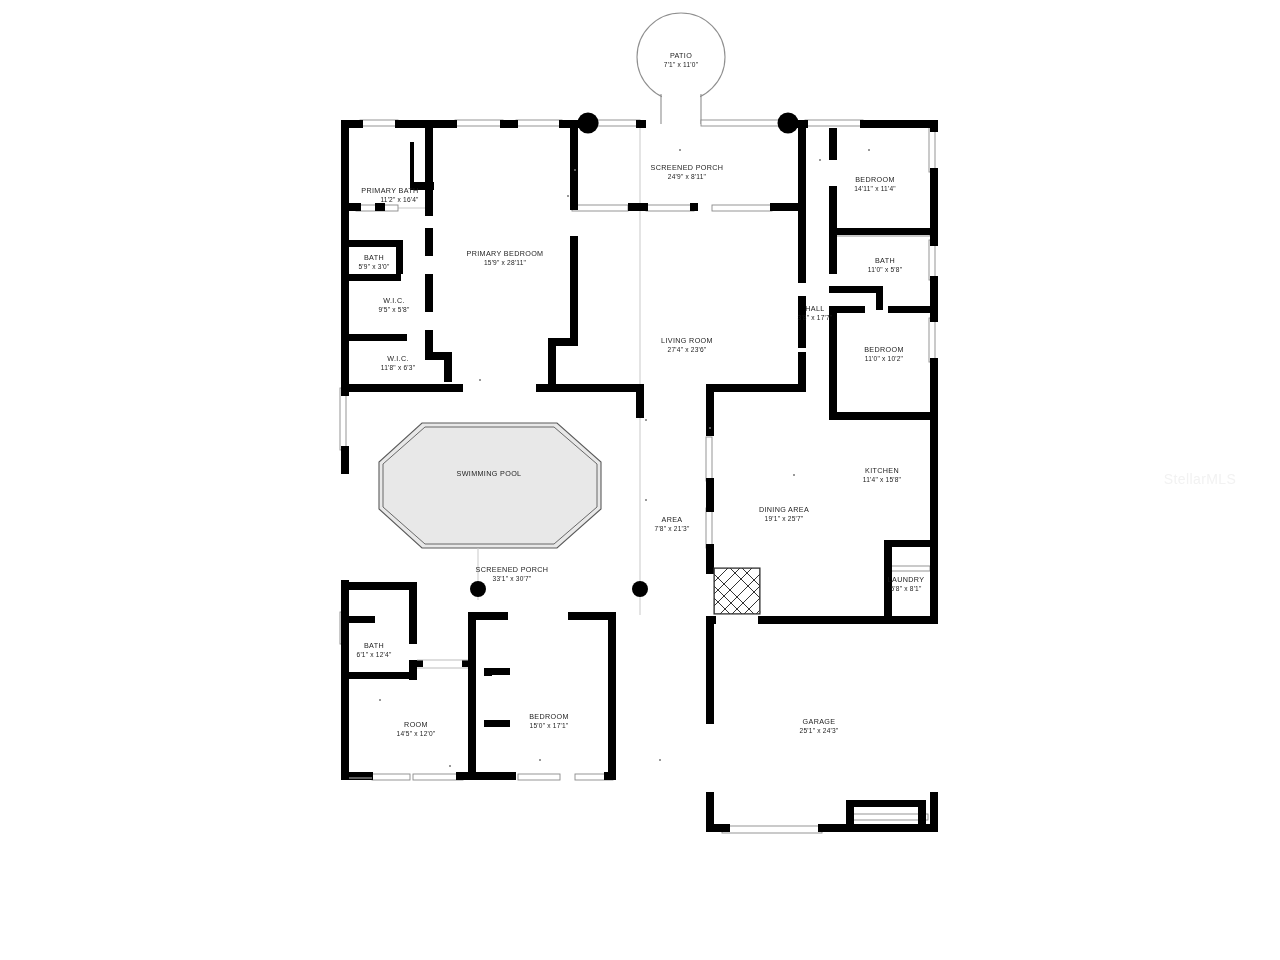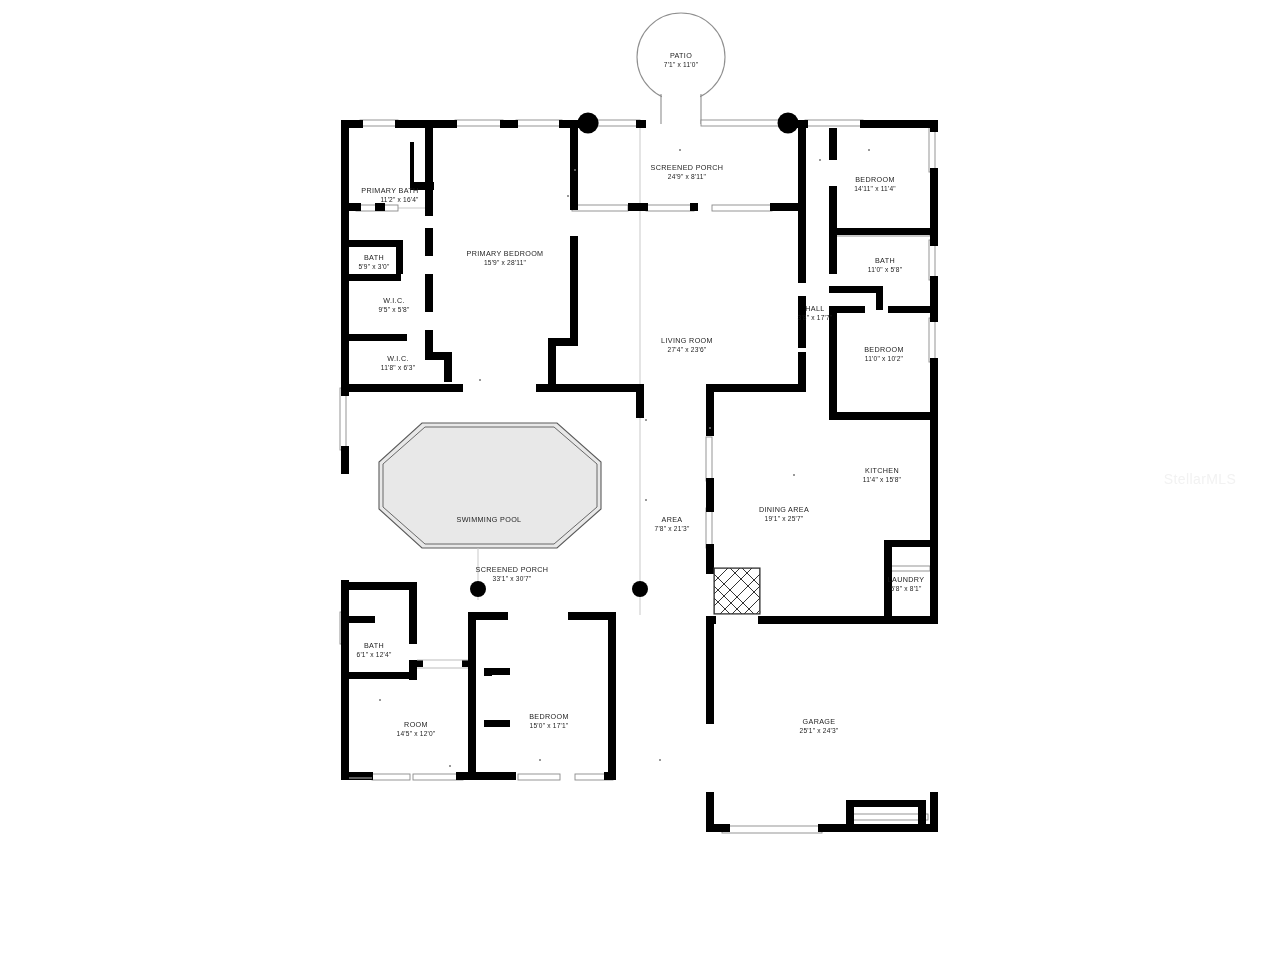--- a/index.html
+++ b/index.html
@@ -382,21 +382,21 @@
   <div class="room-label" style="left:884px; top:354px;">
     <span class="rl-name">BEDROOM</span>
     <span class="rl-dim">11'0" x 10'2"</span>
   </div>
 
   <div class="room-label" style="left:398px; top:363px;">
     <span class="rl-name">W.I.C.</span>
     <span class="rl-dim">11'8" x 6'3"</span>
   </div>
 
-  <div class="room-label" style="left:489px; top:474px;margin-top:46px;">
+  <div class="room-label" style="left:489px; top:474px;">
     <span class="rl-name">SWIMMING POOL</span>
   </div>
 
   <div class="room-label" style="left:882px; top:475px;">
     <span class="rl-name">KITCHEN</span>
     <span class="rl-dim">11'4" x 15'8"</span>
   </div>
 
   <div class="room-label" style="left:784px; top:514px;">
     <span class="rl-name">DINING AREA</span>

